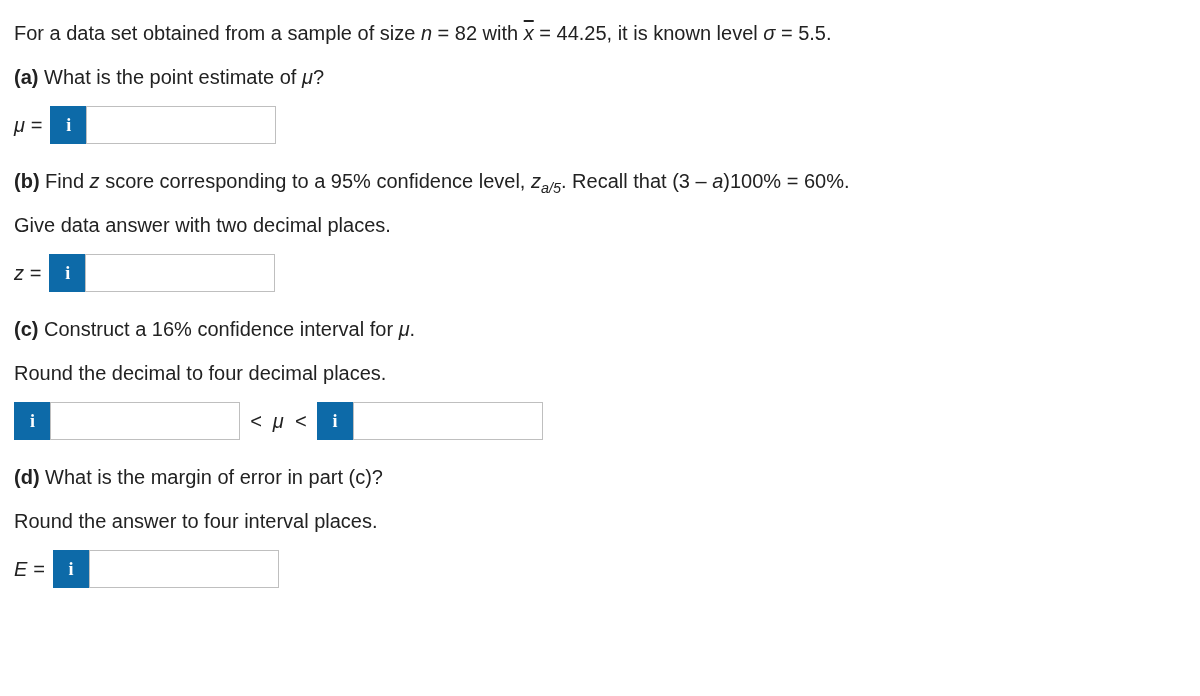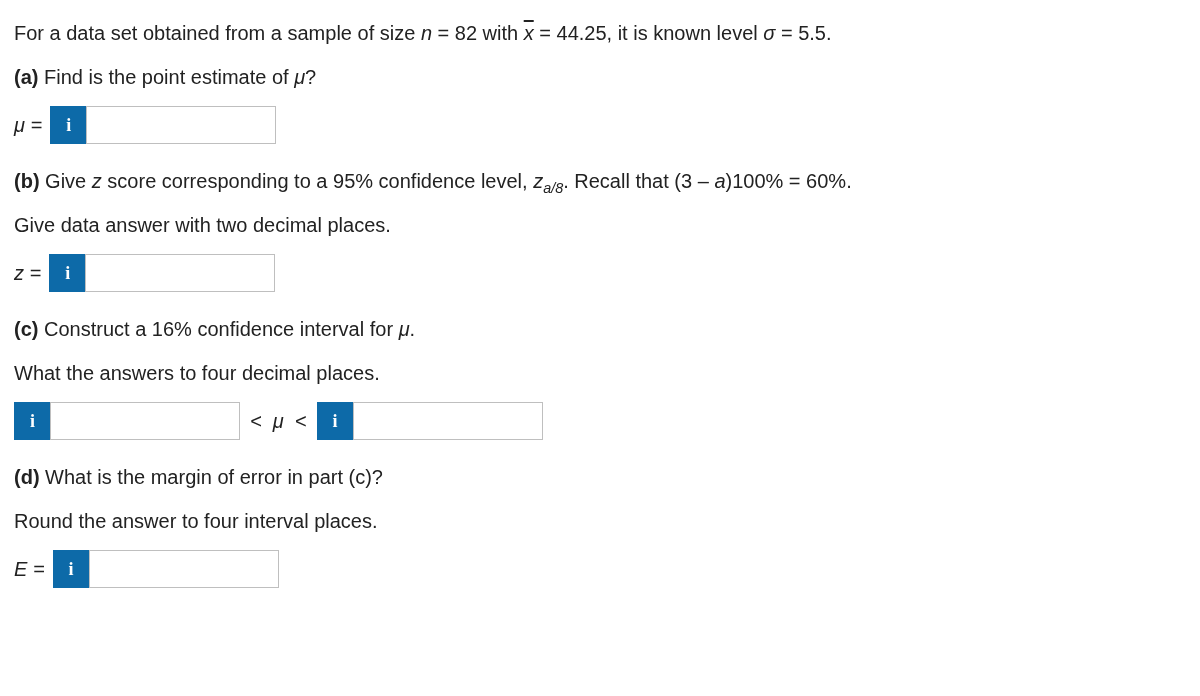--- a/index.html
+++ b/index.html
@@ -64,46 +64,46 @@
   }
 </style>
 </head>
 <body>
 
 <div class="para">
   <span>For a data set obtained from a sample of size </span><span class="ital">n</span><span> = 82 with </span><span class="ital overline">x</span><span> = 44.25, it is known level </span><span class="ital">σ</span><span> = 5.5.</span>
 </div>
 
 <div class="para">
-  <strong>(a)</strong><span> Find is the point estimate of </span><span class="ital">μ</span><span>?</span>
+  <strong>(a)</strong><span> What is the point estimate of </span><span class="ital">μ</span><span>?</span>
 </div>
 <div class="answer-row">
   <div class="prefix-label"><span class="ital">μ =</span></div>
   <div class="info-btn">
       <span>i</span>
     </div>
   <input class="answer-input" type="text" style="">
 </div>
 
 <div class="para">
-  <strong>(b)</strong><span> Give </span><span class="ital">z</span><span> score corresponding to a 95% confidence level, </span><span class="ital">z</span><sub class="ital">a/8</sub><span>. Recall that (3 – </span><span class="ital">a</span><span>)100% = 60%.</span>
+  <strong>(b)</strong><span> Find </span><span class="ital">z</span><span> score corresponding to a 95% confidence level, </span><span class="ital">z</span><sub class="ital">a/5</sub><span>. Recall that (3 – </span><span class="ital">a</span><span>)100% = 60%.</span>
 </div>
 <div class="para">Give data answer with two decimal places.</div>
 <div class="answer-row">
   <div class="prefix-label"><span class="ital">z =</span></div>
   <div class="info-btn">
       <span>i</span>
     </div>
   <input class="answer-input" type="text" style="">
 </div>
 
 <div class="para">
   <strong>(c)</strong><span> Construct a 16% confidence interval for </span><span class="ital">μ</span><span>.</span>
 </div>
-<div class="para">What the answers to four decimal places.</div>
+<div class="para">Round the decimal to four decimal places.</div>
 <div class="answer-row">
   <div class="info-btn">
       <span>i</span>
     </div>
   <input class="answer-input" type="text" style="">
   <div class="middle-label"><span class="ital">&lt;  μ  &lt;</span></div>
   <div class="info-btn">
       <span>i</span>
     </div>
   <input class="answer-input" type="text" style="">

